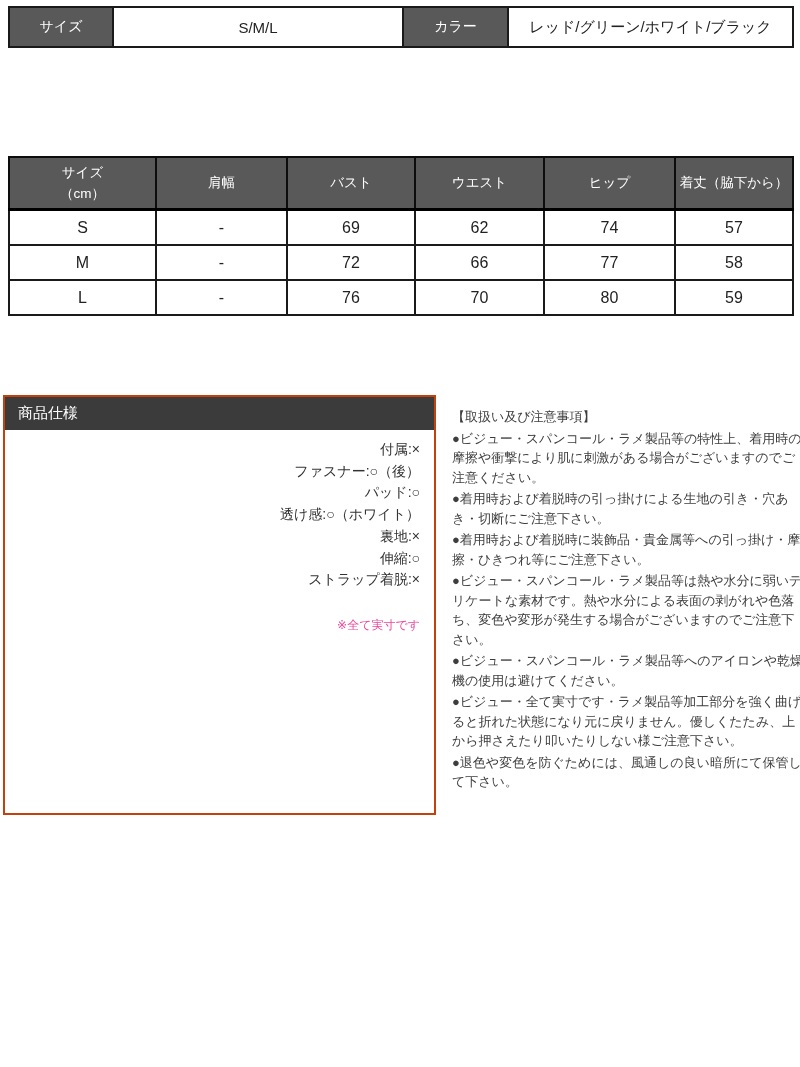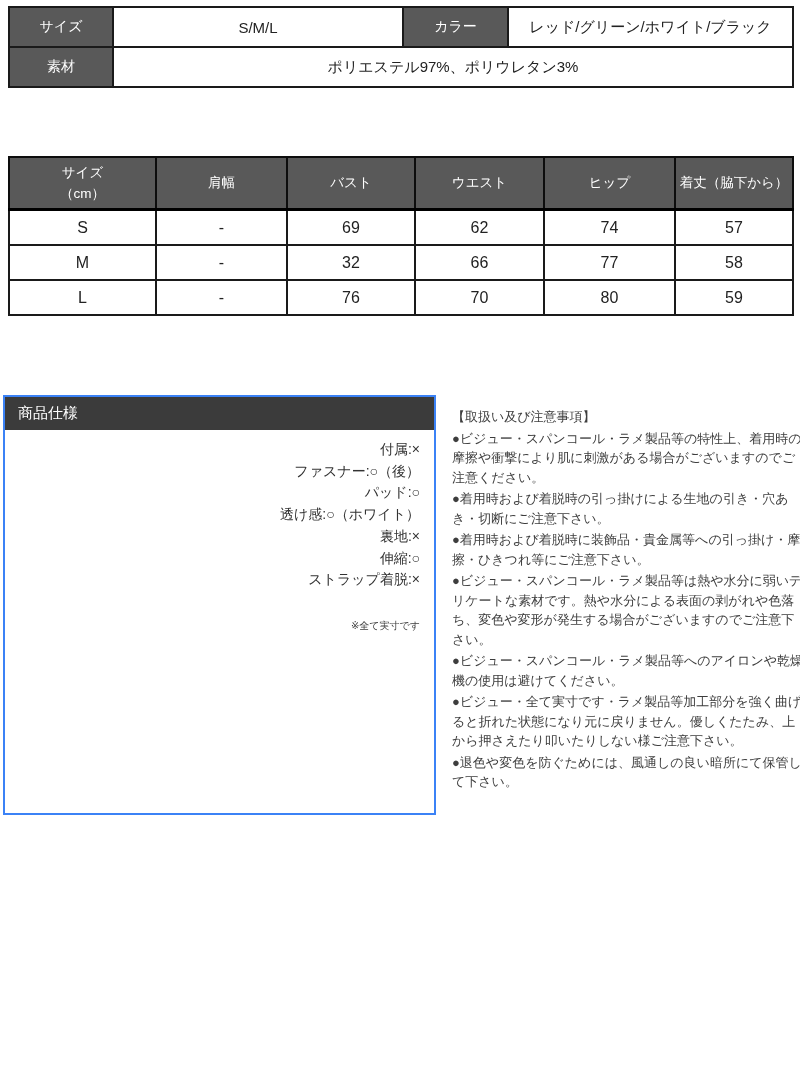--- a/index.html
+++ b/index.html
@@ -16,26 +16,26 @@
   
   .size-table{position:absolute;left:8px;top:156px;width:784px;border:2px solid #0d0d0d;}
   .size-table th{background:#595959;color:#fff;font-weight:normal;font-size:13.5px;
                  border:2px solid #0d0d0d;height:50px;padding:0;vertical-align:middle;}
   .size-table thead tr{border-bottom:3px solid #000;}
   .size-table td{border:2px solid #1a1a1a;height:33px;text-align:center;font-size:16px;color:#222;padding:0;}
   .hdr2line span{display:block;line-height:21px;}
 
   
   .spec-box{position:absolute;left:3px;top:395px;width:433px;height:420px;box-sizing:border-box;
-            border:2px solid #3b82f6;background:#fff;}
+            border:2px solid #c2410c;background:#fff;}
   .spec-header{background:#3b3b3b;color:#fff;font-size:15px;height:33px;display:flex;
                align-items:center;padding-left:13px;}
   .spec-list{padding:9px 14px 0 14px;font-size:14px;line-height:21.7px;color:#333;text-align:right;}
   .spec-item{white-space:pre-wrap;}
-  .spec-note{margin-top:24px;font-size:10px;color:#404040;margin-left:11px;}
+  .spec-note{margin-top:24px;font-size:12px;color:#ec4899;margin-left:11px;}
 
   
   .care{position:absolute;left:452px;top:407px;width:354px;font-size:13px;line-height:19.5px;color:#3d3d3d;}
   .care-title{margin:0 0 1px 0;}
   .care p{margin:0 0 2px 0;text-align:left;}
 </style>
 </head>
 <body>
 
 <div class="page">
@@ -46,24 +46,20 @@
         <col style="width:290px">
         <col style="width:105px">
         <col style="width:285px">
       </colgroup>
     <tbody>
       <tr>
         <th class="hdr">サイズ</th>
         <td class="val">S/M/L</td>
         <th class="hdr">カラー</th>
         <td class="val">レッド/グリーン/ホワイト/ブラック</td>
-      </tr>
-      <tr>
-        <th class="hdr">素材</th>
-        <td class="val" colspan="3">ポリエステル97%、ポリウレタン3%</td>
       </tr>
     </tbody>
   </table>
 
   <table class="size-table">
     <colgroup>
         <col style="width:147px">
         <col style="width:131px">
         <col style="width:128px">
         <col style="width:129px">
@@ -88,21 +84,21 @@
         <td>S</td>
         <td>-</td>
         <td>69</td>
         <td>62</td>
         <td>74</td>
         <td>57</td>
       </tr>
       <tr>
         <td>M</td>
         <td>-</td>
-        <td>32</td>
+        <td>72</td>
         <td>66</td>
         <td>77</td>
         <td>58</td>
       </tr>
       <tr>
         <td>L</td>
         <td>-</td>
         <td>76</td>
         <td>70</td>
         <td>80</td>

